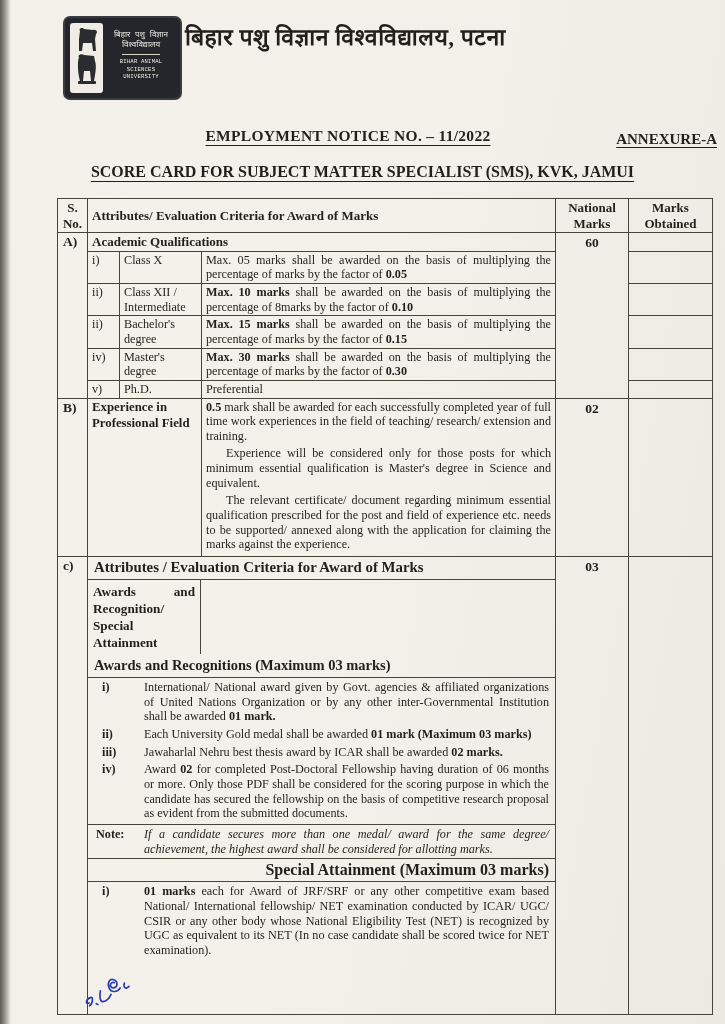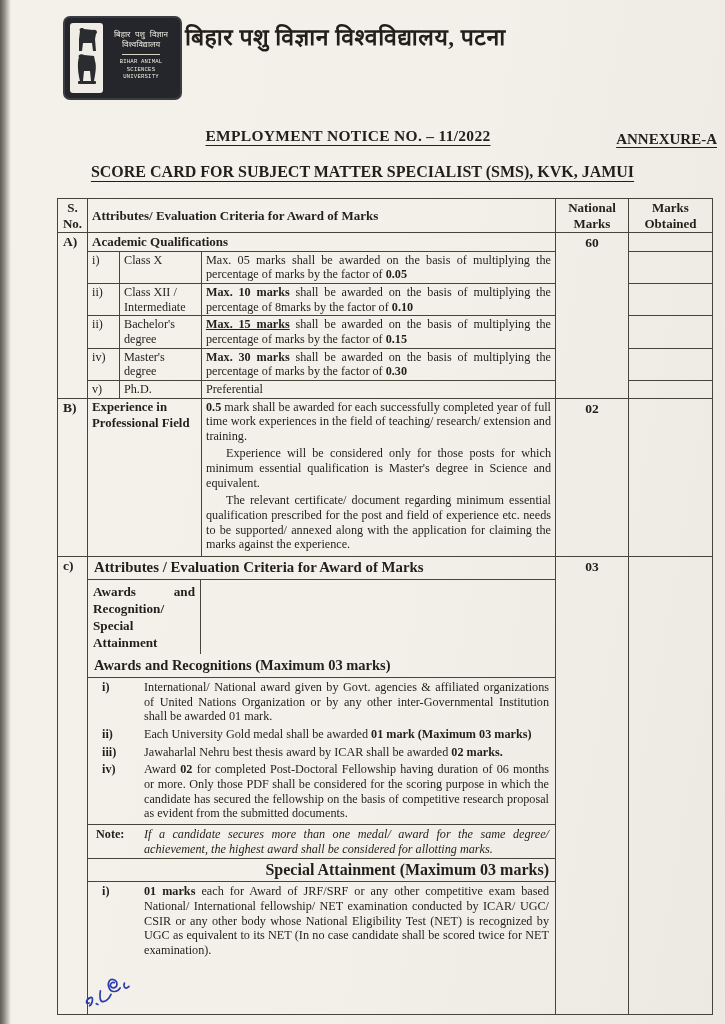--- a/index.html
+++ b/index.html
@@ -142,21 +142,21 @@
       </tr>
       <tr>
         <td>ii)</td>
         <td>Class XII / Intermediate</td>
         <td class="justify"><span style="font-weight: bold;">Max. 10 marks</span><span> shall be awarded on the basis of multiplying the percentage of 8marks by the factor of </span><span style="font-weight: bold;">0.10</span></td>
         <td></td>
       </tr>
       <tr>
         <td>ii)</td>
         <td>Bachelor's degree</td>
-        <td class="justify"><span style="font-weight: bold; text-decoration: underline;">Max. 15 marks</span><span> shall be awarded on the basis of multiplying the percentage of marks by the factor of </span><span style="font-weight: bold;">0.15</span></td>
+        <td class="justify"><span style="font-weight: bold;">Max. 15 marks</span><span> shall be awarded on the basis of multiplying the percentage of marks by the factor of </span><span style="font-weight: bold;">0.15</span></td>
         <td></td>
       </tr>
       <tr>
         <td>iv)</td>
         <td>Master's degree</td>
         <td class="justify"><span style="font-weight: bold;">Max. 30 marks</span><span> shall be awarded on the basis of multiplying the percentage of marks by the factor of </span><span style="font-weight: bold;">0.30</span></td>
         <td></td>
       </tr>
       <tr>
         <td>v)</td>
@@ -185,21 +185,21 @@
       </tr>
       <tr>
         <td class="c-body-cell" colspan="3">
           <div class="c-body">
             <div class="c-left">Awards and Recognition/ Special Attainment</div>
             <div class="c-right">
               <div class="awards-header">Awards and Recognitions (Maximum 03 marks)</div>
 
               <div class="citem">
                 <span class="citem-num">i)</span>
-                <div class="citem-text"><span>International/ National award given by Govt. agencies &amp; affiliated organizations of United Nations Organization or by any other inter-Governmental Institution shall be awarded </span><span style="font-weight: normal;">01 mark.</span></div>
+                <div class="citem-text"><span>International/ National award given by Govt. agencies &amp; affiliated organizations of United Nations Organization or by any other inter-Governmental Institution shall be awarded </span><span style="font-weight: bold;">01 mark.</span></div>
               </div>
               <div class="citem">
                 <span class="citem-num">ii)</span>
                 <div class="citem-text"><span>Each University Gold medal shall be awarded </span><span style="font-weight: bold;">01 mark (Maximum 03 marks)</span></div>
               </div>
               <div class="citem">
                 <span class="citem-num">iii)</span>
                 <div class="citem-text"><span>Jawaharlal Nehru best thesis award by ICAR shall be awarded </span><span style="font-weight: bold;">02 marks.</span></div>
               </div>
               <div class="citem">

